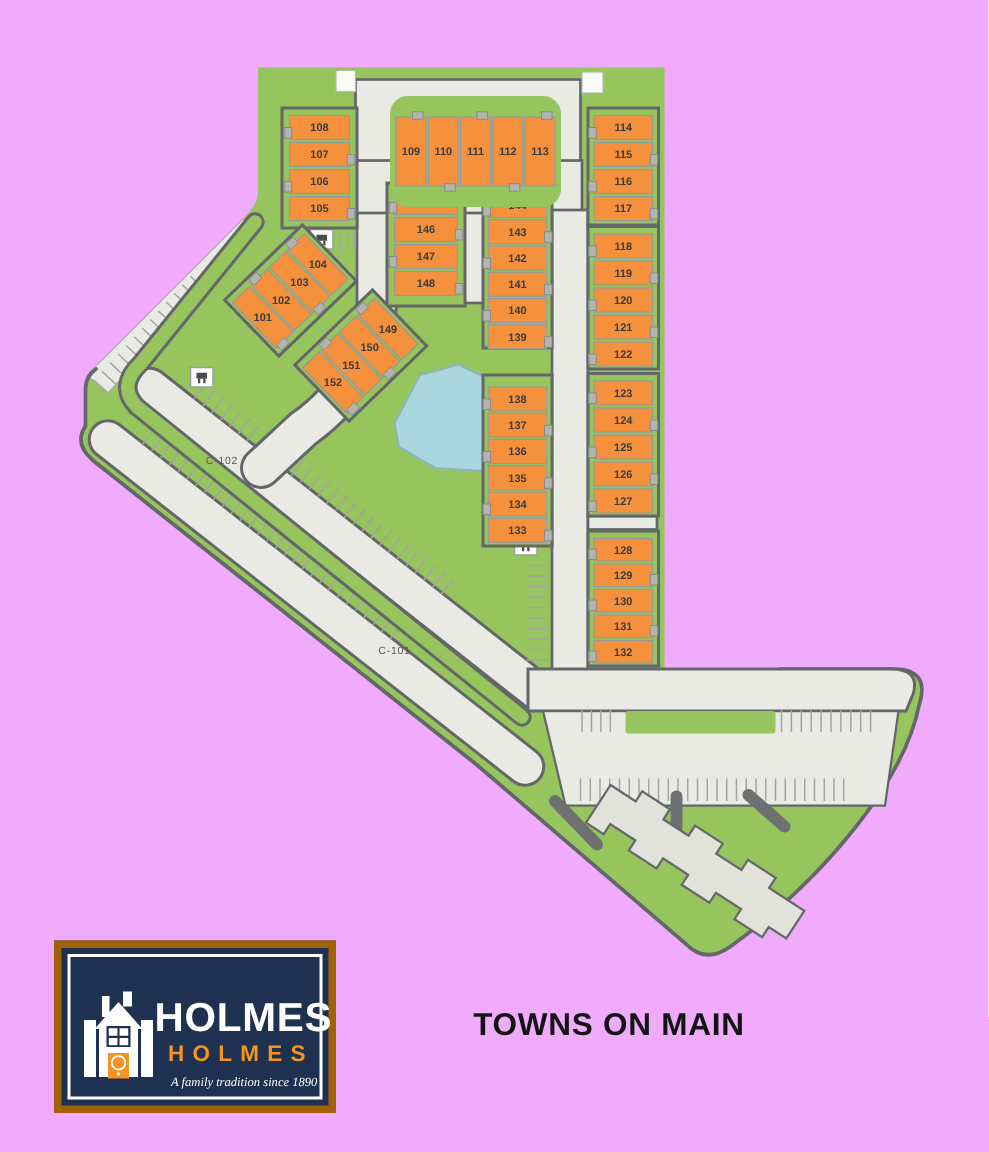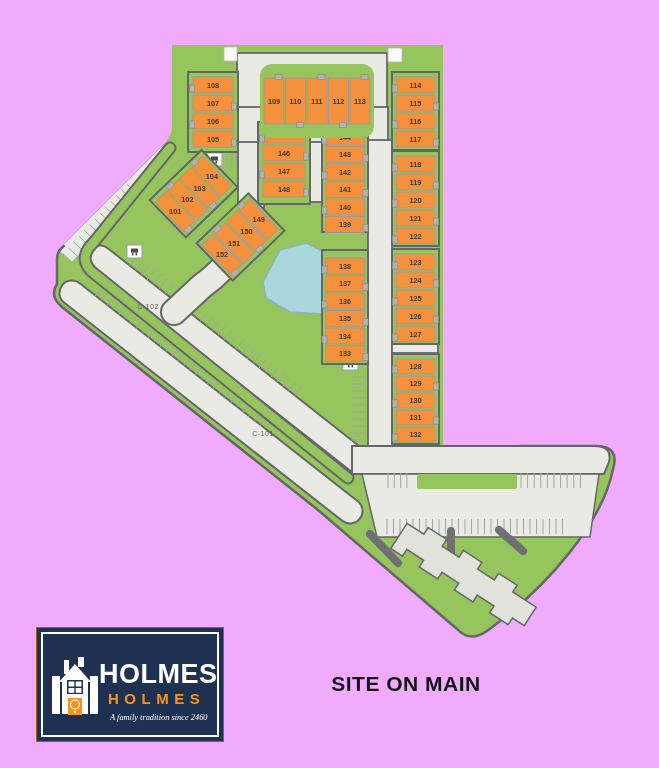--- a/index.html
+++ b/index.html
@@ -3,21 +3,21 @@
 <meta charset="utf-8">
 <style>
   html,body{margin:0;padding:0;background:#ffffff;}
   .stage{position:relative;width:659px;height:768px;background:#f0abfc;overflow:hidden;
          font-family:"Liberation Sans", sans-serif;}
   #map-svg{position:absolute;left:0;top:0;}
   .unit-label{font-family:"Liberation Sans", sans-serif;font-size:7.3px;font-weight:600;fill:#3a3b3d;}
   .road-label{font-family:"Liberation Sans", sans-serif;font-size:7px;letter-spacing:.5px;fill:#54565a;}
   
   .logo{position:absolute;left:36px;top:627px;width:188px;height:115px;background:#1e3150;
-        border:1px solid #a16207;box-sizing:border-box;}
+        border:5px solid #a16207;box-sizing:border-box;}
   .logo-inner{position:absolute;left:4px;top:4px;right:4px;bottom:4px;border:2px solid #ffffff;}
   .logo-house{position:absolute;left:14px;top:28px;width:48px;height:64px;}
   .logo-brand{position:absolute;left:62px;top:33px;width:120px;color:#ffffff;
               font-size:27px;font-weight:800;letter-spacing:.5px;line-height:1;}
   .logo-brand2{position:absolute;left:71px;top:63px;color:#f7941d;font-size:15px;font-weight:700;
                letter-spacing:5.5px;line-height:1;}
   .logo-tagline{position:absolute;left:73px;top:85px;color:#ffffff;
                 font-family:"Liberation Serif", serif;font-style:italic;font-size:8.4px;white-space:nowrap;}
   
   .title-block{position:absolute;left:276px;top:672px;width:260px;text-align:center;color:#141414;}
@@ -425,19 +425,19 @@
       <rect x="17.5" y="25.5" width="5.8" height="5" fill="#ffffff"></rect>
       <rect x="24.7" y="25.5" width="5.8" height="5" fill="#ffffff"></rect>
       <rect x="17.5" y="32" width="5.8" height="4.8" fill="#ffffff"></rect>
       <rect x="24.7" y="32" width="5.8" height="4.8" fill="#ffffff"></rect>
       <rect x="17" y="42" width="14" height="17" fill="#f7941d"></rect>
       <rect x="19.5" y="44" width="9" height="9" rx="4.5" fill="none" stroke="#ffffff" stroke-width="1.2"></rect>
       <circle cx="24" cy="56" r="1.2" fill="#ffffff"></circle>
     </svg>
     <div class="logo-brand">HOLMES</div>
     <div class="logo-brand2">HOLMES</div>
-    <div class="logo-tagline">A family tradition since 2460</div>
+    <div class="logo-tagline">A family tradition since 1890</div>
   </div>
 
   <div class="title-block">
-    <div class="title-line1">SITE ON MAIN</div>
+    <div class="title-line1">TOWNS ON MAIN</div>
   </div>
 </div>
 
 </body></html>

